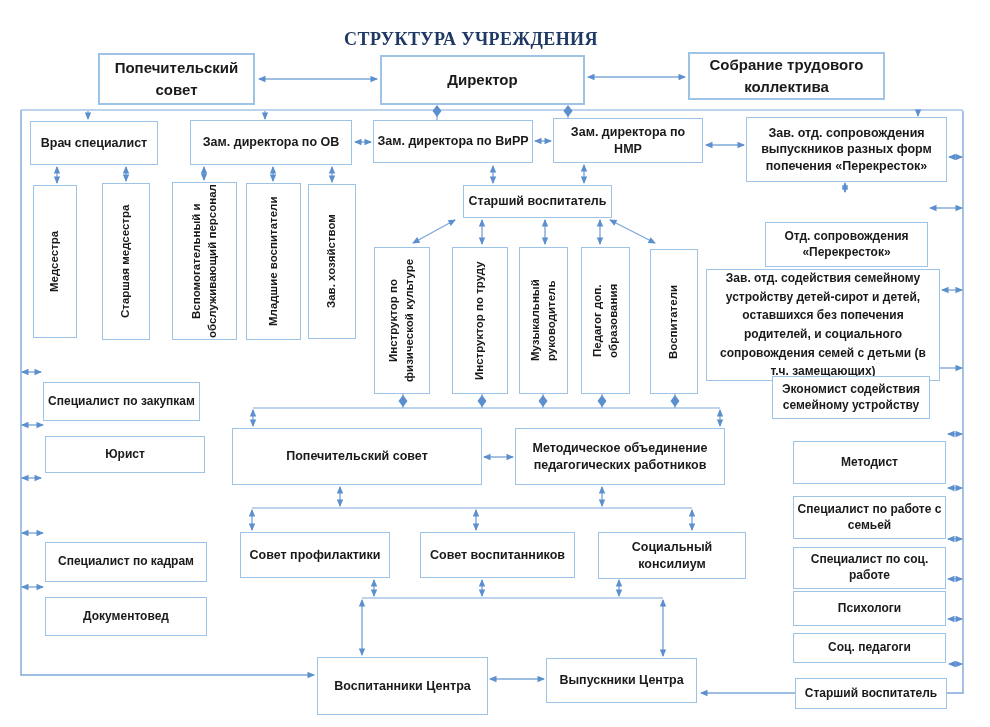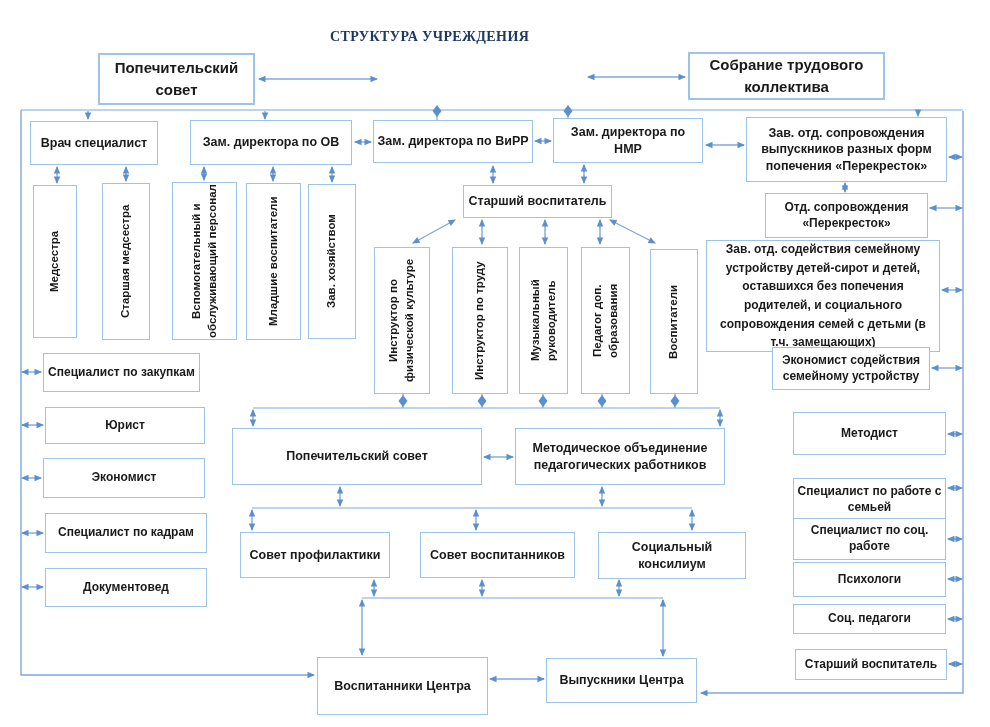--- a/index.html
+++ b/index.html
@@ -1,32 +1,32 @@
 <!DOCTYPE html>
 <html lang="ru"><head>
 <meta charset="utf-8">
 <style>
   html,body{margin:0;padding:0;background:#ffffff;}
   .canvas{
     position:relative;width:990px;height:727px;background:#ffffff;
     font-family:"Liberation Sans","DejaVu Sans",sans-serif;overflow:hidden;
   }
   .title{
-    position:absolute;left:330px;top:29px;width:310px;
+    position:absolute;left:316px;top:29px;width:310px;text-align:center;
     font-family:"Liberation Serif","DejaVu Serif",serif;
-    font-weight:bold;font-size:14px;color:#1f3864;letter-spacing:.4px;
+    font-weight:bold;font-size:18px;color:#1f3864;letter-spacing:.4px;
   }
   .node{
     position:absolute;box-sizing:border-box;border:1.5px solid #9dc3e6;background:#ffffff;
     display:flex;align-items:center;justify-content:center;text-align:center;
     color:#1a1a1a;font-weight:bold;line-height:1.3;padding:1px 3px;
   }
   .lg{font-size:15px;border-width:2px;line-height:1.45;}
   .md{font-size:12.5px;}
-  .sm{font-size:12px;}
+  .sm{font-size:12px;margin-top:29px;}
   .v{font-size:11.5px;writing-mode:vertical-rl;transform:rotate(180deg);line-height:1.35;}
   .bigtxt{line-height:1.55;}
   svg.connectors{position:absolute;left:0;top:0;width:990px;height:727px;pointer-events:none;}
   svg.connectors line,svg.connectors polyline{stroke:#7fa8d9;stroke-width:1.4;fill:none;}
   svg.connectors .bus line,svg.connectors .bus polyline{stroke-width:1.2;}
   svg.connectors .dia path{fill:#5b8fcd;stroke:none;}
   marker path{fill:#5b8fcd;}
 </style>
 </head>
 <body>
@@ -120,20 +120,21 @@
       <path d="M482 395 l4.5 6 l-4.5 6 l-4.5 -6 z"></path>
       <path d="M543 395 l4.5 6 l-4.5 6 l-4.5 -6 z"></path>
       <path d="M602 395 l4.5 6 l-4.5 6 l-4.5 -6 z"></path>
       <path d="M675 395 l4.5 6 l-4.5 6 l-4.5 -6 z"></path>
     </g>
   </svg>
 
   <div class="title">СТРУКТУРА УЧРЕЖДЕНИЯ</div>
 
   <div class="node lg" style="left:98px;top:53px;width:157px;height:52px">Попечительский совет</div>
+  <div class="node lg" style="left:380px;top:55px;width:205px;height:50px">Директор</div>
   <div class="node lg" style="left:688px;top:52px;width:197px;height:48px">Собрание трудового коллектива</div>
 
   <div class="node md" style="left:30px;top:121px;width:128px;height:44px">Врач специалист</div>
   <div class="node md" style="left:190px;top:120px;width:162px;height:45px">Зам. директора по ОВ</div>
   <div class="node md" style="left:373px;top:120px;width:160px;height:43px">Зам. директора по ВиРР</div>
   <div class="node md" style="left:553px;top:118px;width:150px;height:45px">Зам. директора по НМР</div>
   <div class="node md" style="left:746px;top:117px;width:201px;height:65px">Зав. отд. сопровождения выпускников разных форм попечения «Перекресток»</div>
   <div class="node sm" style="left:765px;top:193px;width:163px;height:45px">Отд. сопровождения «Перекресток»</div>
 
   <div class="node v" style="left:33px;top:185px;width:44px;height:153px">Медсестра</div>
@@ -148,32 +149,31 @@
   <div class="node v" style="left:452px;top:247px;width:56px;height:147px">Инструктор по труду</div>
   <div class="node v" style="left:519px;top:247px;width:49px;height:147px">Музыкальный руководитель</div>
   <div class="node v" style="left:581px;top:247px;width:49px;height:147px">Педагог доп. образования</div>
   <div class="node v" style="left:650px;top:249px;width:48px;height:145px">Воспитатели</div>
 
   <div class="node sm bigtxt" style="left:706px;top:240px;width:234px;height:112px">Зав. отд. содействия семейному устройству детей-сирот и детей, оставшихся без попечения родителей, и социального сопровождения семей с детьми (в т.ч. замещающих)</div>
   <div class="node sm" style="left:772px;top:347px;width:158px;height:43px">Экономист содействия семейному устройству</div>
 
   <div class="node sm" style="left:43px;top:353px;width:157px;height:39px">Специалист по закупкам</div>
   <div class="node sm" style="left:45px;top:407px;width:160px;height:37px">Юрист</div>
-  <div class="node sm" style="left:43px;top:458px;width:162px;height:40px">Экономист</div>
   <div class="node sm" style="left:45px;top:513px;width:162px;height:40px">Специалист по кадрам</div>
   <div class="node sm" style="left:45px;top:568px;width:162px;height:39px">Документовед</div>
 
   <div class="node md" style="left:232px;top:428px;width:250px;height:57px">Попечительский совет</div>
   <div class="node md" style="left:515px;top:428px;width:210px;height:57px">Методическое объединение педагогических работников</div>
   <div class="node md" style="left:240px;top:532px;width:150px;height:46px">Совет профилактики</div>
   <div class="node md" style="left:420px;top:532px;width:155px;height:46px">Совет воспитанников</div>
   <div class="node md" style="left:598px;top:532px;width:148px;height:47px">Социальный консилиум</div>
 
   <div class="node sm" style="left:793px;top:412px;width:153px;height:43px">Методист</div>
-  <div class="node sm" style="left:793px;top:478px;width:153px;height:43px">Специалист по работе с семьей</div>
+  <div class="node sm" style="left:793px;top:467px;width:153px;height:43px">Специалист по работе с семьей</div>
   <div class="node sm" style="left:793px;top:518px;width:153px;height:42px">Специалист по соц. работе</div>
   <div class="node sm" style="left:793px;top:562px;width:153px;height:35px">Психологи</div>
   <div class="node sm" style="left:793px;top:604px;width:153px;height:30px">Соц. педагоги</div>
   <div class="node sm" style="left:795px;top:649px;width:152px;height:31px">Старший воспитатель</div>
 
   <div class="node md" style="left:317px;top:657px;width:171px;height:58px">Воспитанники Центра</div>
   <div class="node md" style="left:546px;top:658px;width:151px;height:45px">Выпускники Центра</div>
 
 </div>
 

